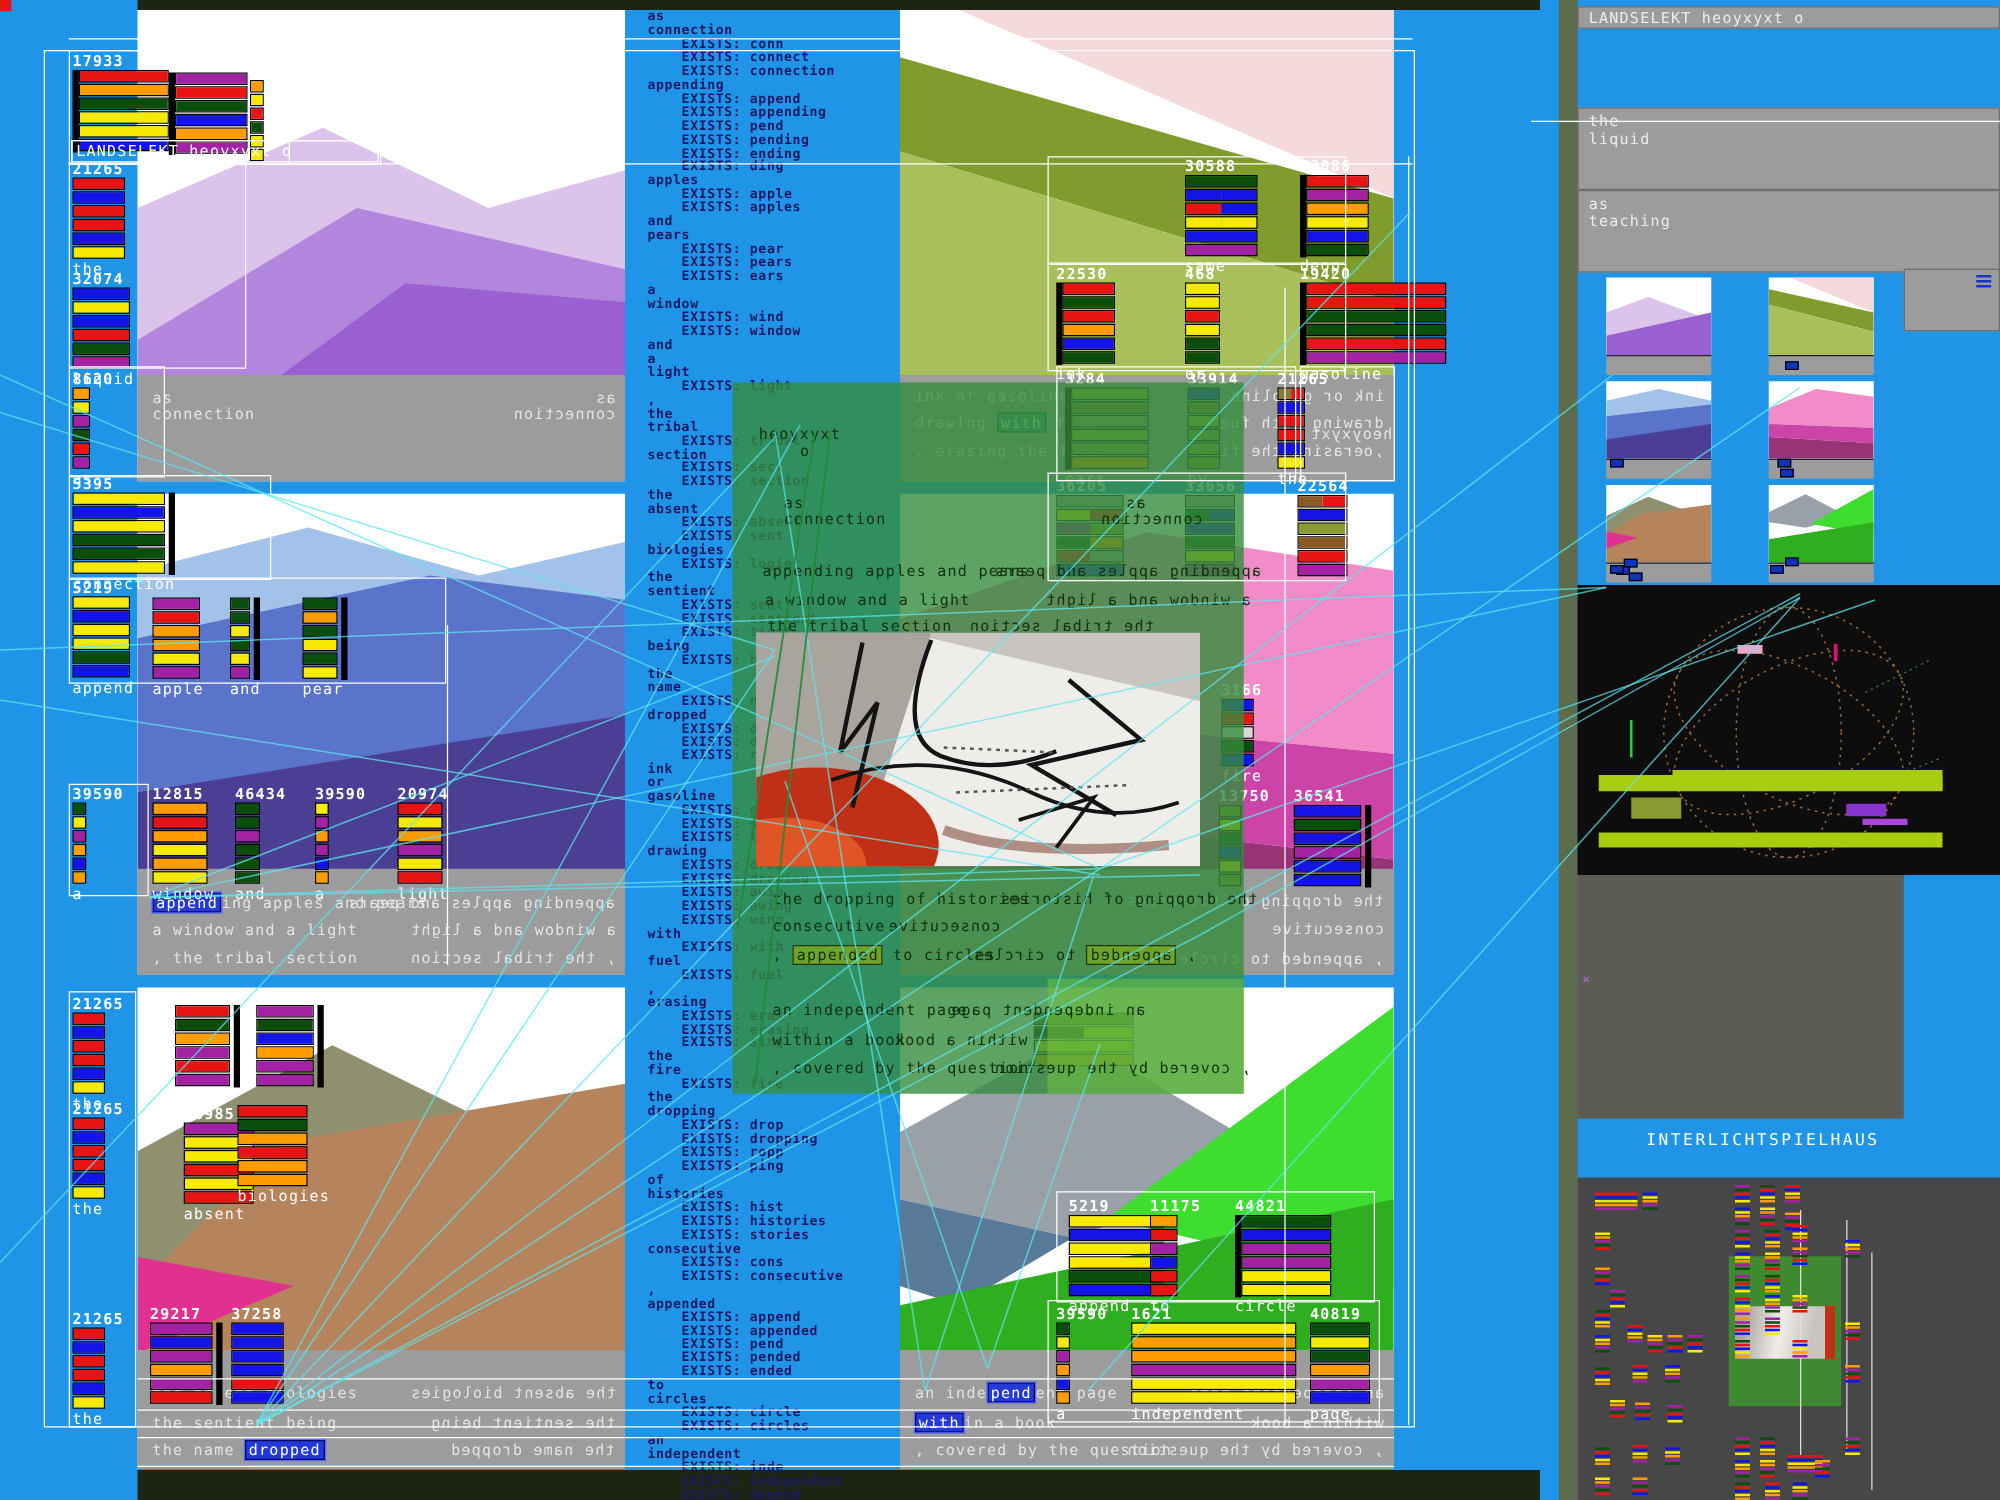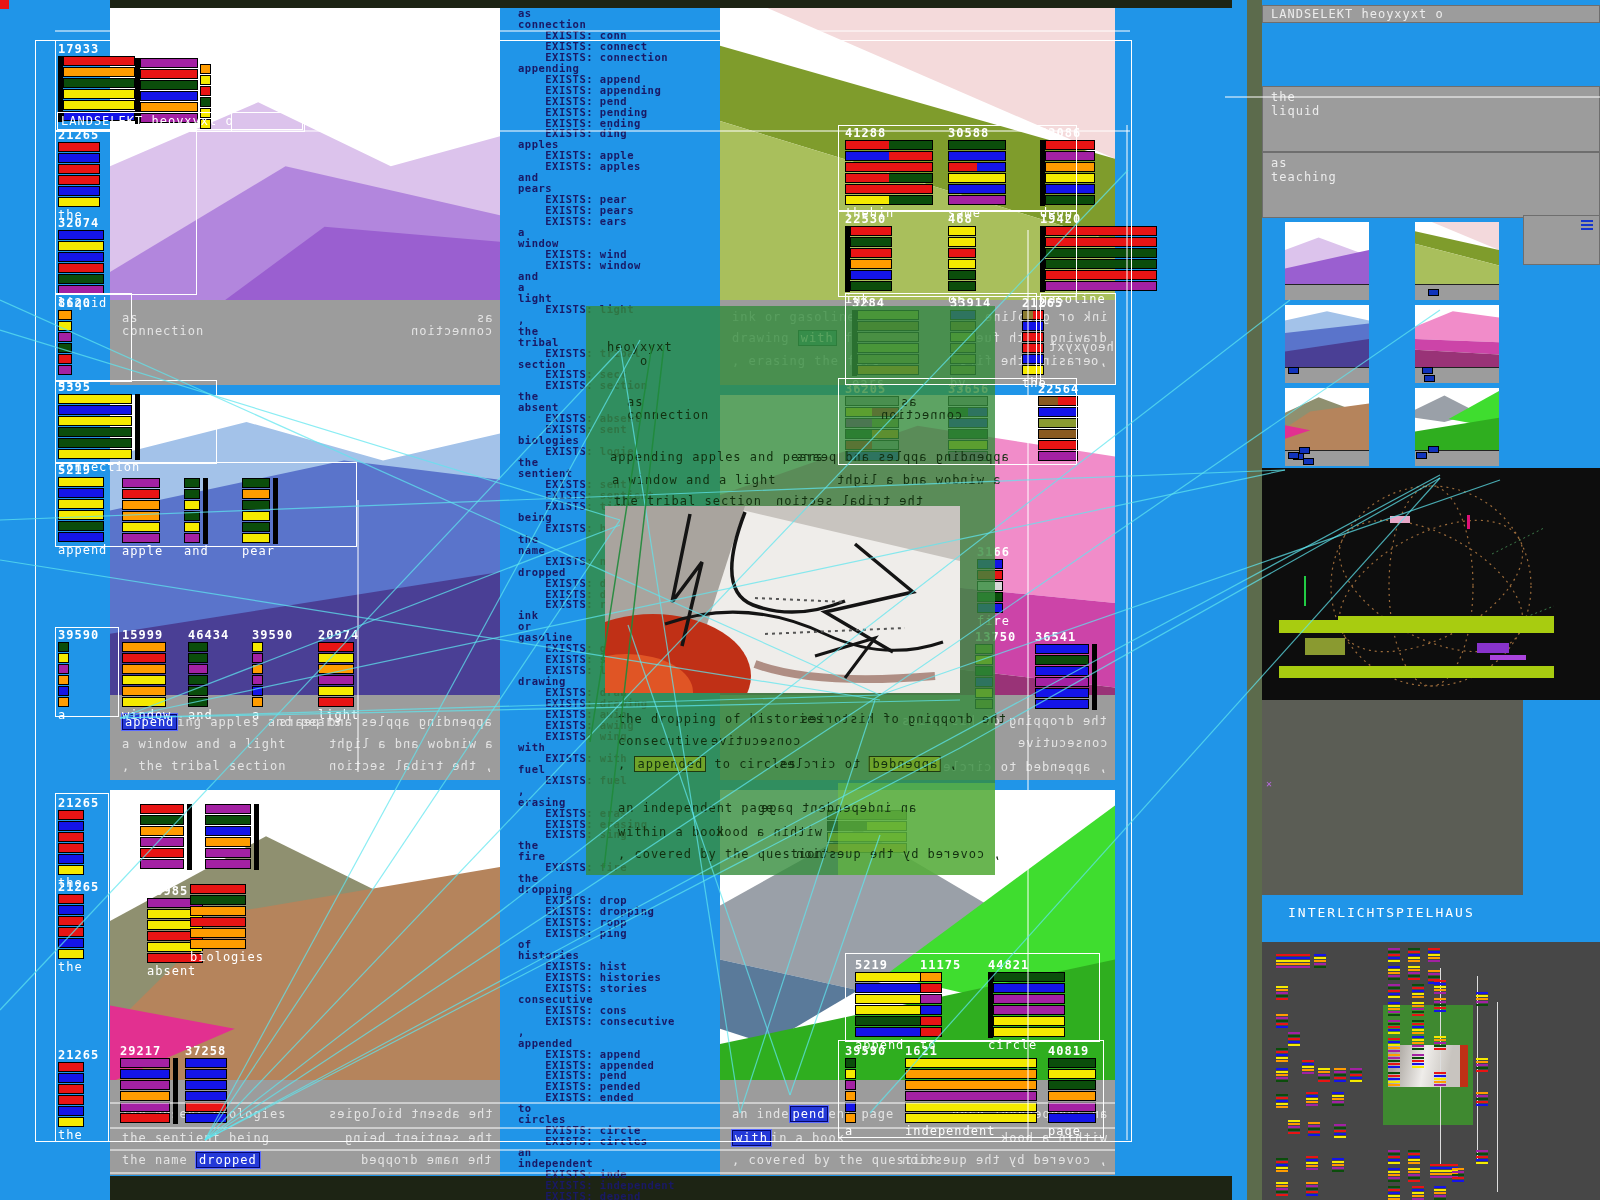--- a/index.html
+++ b/index.html
@@ -93,21 +93,21 @@
         <ellipse cx="169" cy="118" rx="42" ry="100"></ellipse>
       </g>
       <g stroke="#3d7a4a" stroke-width="1" stroke-dasharray="2 3">
         <line x1="230" y1="86" x2="282" y2="60"></line>
           <line x1="236" y1="160" x2="292" y2="138"></line>
       </g>
     </svg>
   </div>
   <div class="abs" style="left:1262px;top:700px;width:261px;height:195px;background:#5b5d55;z-index:3"></div>
   <div class="abs" style="left:1266px;top:778px;color:#b96ae0;font-size:10px;z-index:6">✕</div>
-  <div class="abs" style="left:1288px;top:905px;color:#fff;font-size:13px;letter-spacing:2px;z-index:6"><span>INTERLICHTSPIELHAUS</span></div>
+  <div class="abs" style="left:1317px;top:905px;color:#fff;font-size:13px;letter-spacing:2px;z-index:6"><span>INTERLICHTSPIELHAUS</span></div>
   <div class="abs" id="minimap" style="left:1262px;top:942px;width:338px;height:258px;background:#474747;z-index:4">
       <div class="abs" style="left: 121px; top: 63px; width: 90px; height: 120px; background: rgba(63, 143, 47, 0.92);"></div>
       <div class="abs" style="left: 126px; top: 103px; width: 80px; height: 42px; background: linear-gradient(100deg, rgb(169, 164, 158) 10%, rgb(239, 237, 234) 45%, rgb(200, 196, 191) 75%); box-shadow: rgb(192, 48, 22) -30px -12px 0px -22px inset;"></div>
       <div class="abs" style="left: 178px; top: 26px; width: 1px; height: 196px; background: rgb(221, 221, 221);"></div>
       <div class="abs" style="left: 215px; top: 34px; width: 1px; height: 184px; background: rgb(221, 221, 221);"></div>
       <div class="abs" style="left: 235px; top: 60px; width: 1px; height: 190px; background: rgb(221, 221, 221);"></div>
       <div class="mini-stack" style="left: 14px; top: 12px;">
         <div style="width: 34px; background: rgb(232, 20, 20);"></div>
         <div style="width: 34px; background: rgb(20, 20, 232);"></div>
         <div style="width: 34px; background: rgb(245, 234, 0);"></div>
@@ -882,21 +882,21 @@
             <i style="background: rgb(20, 20, 232);"></i>
           </div>
           <div class="bar">
             <i style="background: rgb(255, 156, 0);"></i>
           </div>
         </div>
       </div>
       <div class="bg-label">a</div>
     </div>
     <div class="bgp" style="left: 122px; top: 628px;">
-      <div class="bg-num">15999</div>
+      <div class="bg-num">12815</div>
       <div class="bg-row">
         <div style="width: 44px;">
           <div class="bar">
             <i style="background: rgb(255, 156, 0);"></i>
           </div>
           <div class="bar">
             <i style="background: rgb(232, 20, 20);"></i>
           </div>
           <div class="bar">
             <i style="background: rgb(255, 156, 0);"></i>
@@ -1214,51 +1214,20 @@
             <i style="background: rgb(20, 20, 232);"></i>
           </div>
           <div class="bar">
             <i style="background: rgb(232, 20, 20);"></i>
           </div>
           <div class="bar">
             <i style="background: rgb(20, 20, 232);"></i>
           </div>
         </div>
       </div>
-    </div>
-    <div class="bgp" style="left: 845px; top: 126px;">
-      <div class="bg-num">41288</div>
-      <div class="bg-row">
-        <div style="width: 88px;">
-          <div class="bar">
-            <i style="background: rgb(232, 20, 20);"></i>
-            <i style="background: rgb(11, 77, 11);"></i>
-          </div>
-          <div class="bar">
-            <i style="background: rgb(20, 20, 232);"></i>
-            <i style="background: rgb(232, 20, 20);"></i>
-          </div>
-          <div class="bar">
-            <i style="background: rgb(232, 20, 20);"></i>
-            <i style="background: rgb(232, 20, 20);"></i>
-          </div>
-          <div class="bar">
-            <i style="background: rgb(232, 20, 20);"></i>
-            <i style="background: rgb(11, 77, 11);"></i>
-          </div>
-          <div class="bar">
-            <i style="background: rgb(232, 20, 20);"></i>
-          </div>
-          <div class="bar">
-            <i style="background: rgb(245, 234, 0);"></i>
-            <i style="background: rgb(11, 77, 11);"></i>
-          </div>
-        </div>
-      </div>
-      <div class="bg-label">thehin</div>
     </div>
     <div class="bgp" style="left: 948px; top: 126px;">
       <div class="bg-num">30588</div>
       <div class="bg-row">
         <div style="width: 58px;">
           <div class="bar">
             <i style="background: rgb(11, 77, 11);"></i>
           </div>
           <div class="bar">
             <i style="background: rgb(20, 20, 232);"></i>

